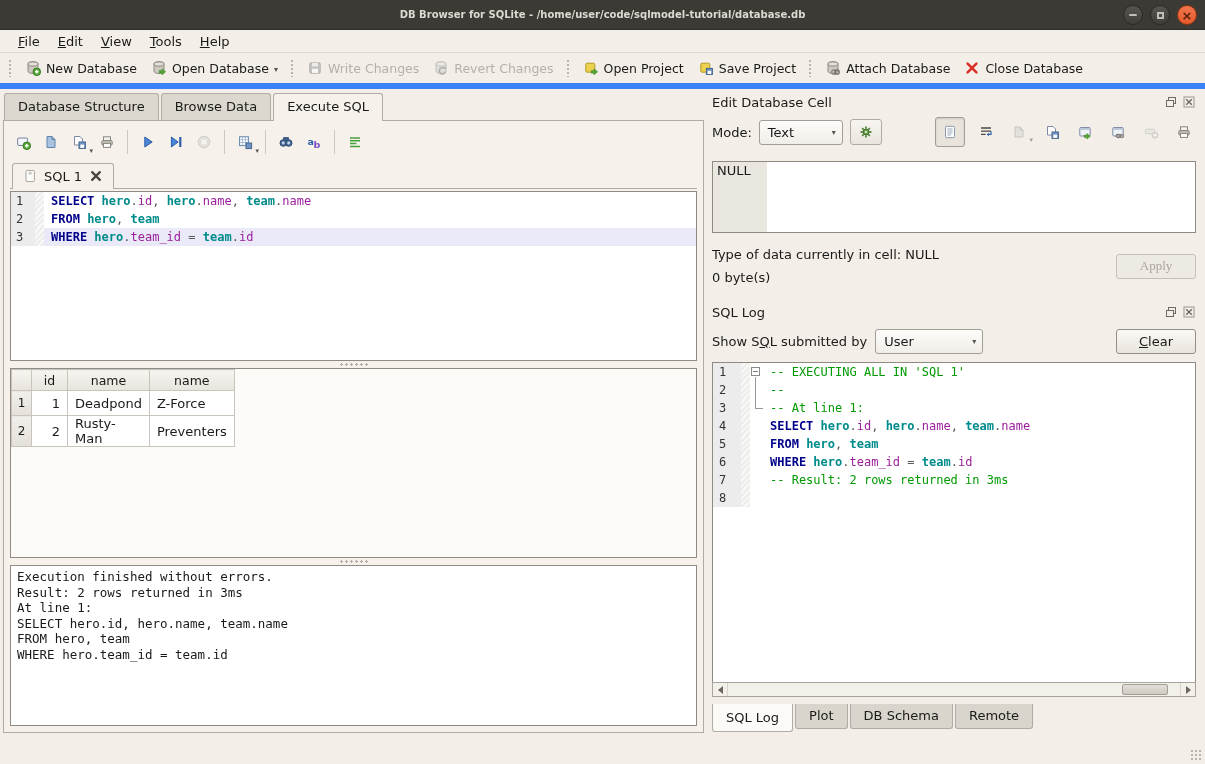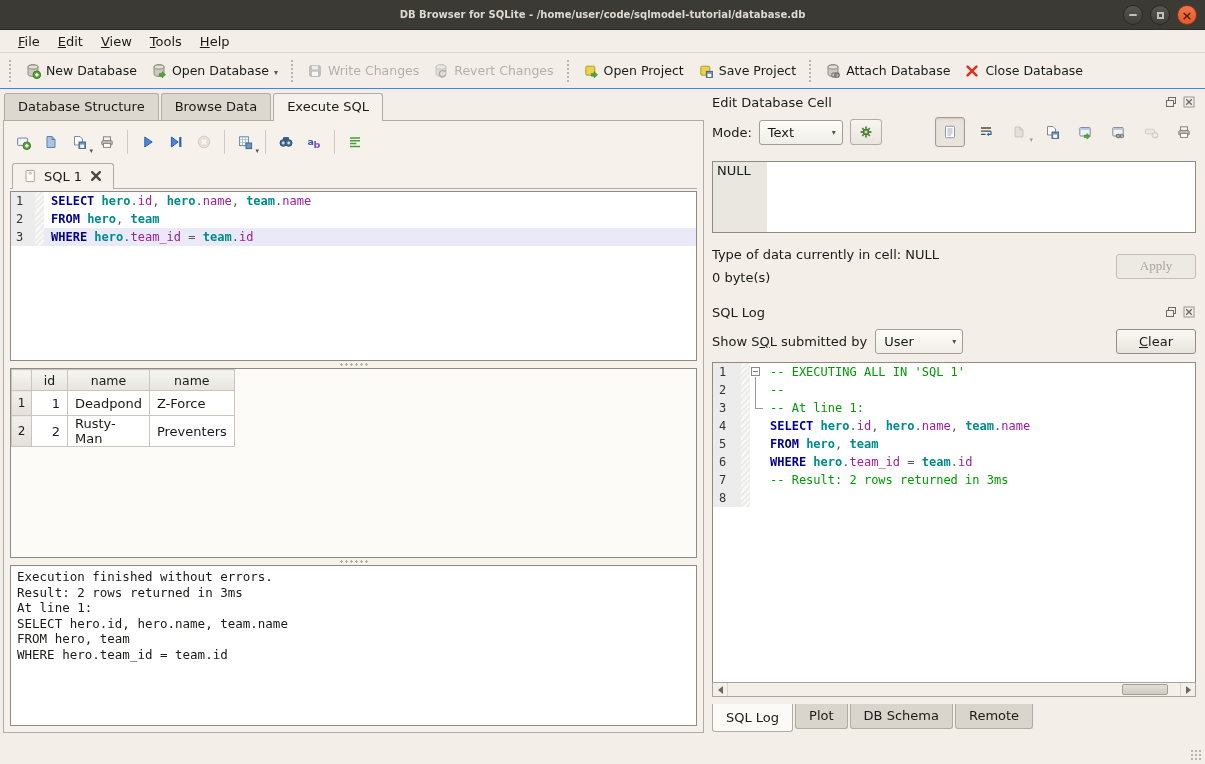--- a/index.html
+++ b/index.html
@@ -15,21 +15,21 @@
     background:linear-gradient(#57554f,#403e39);border:1px solid #2b2a26;color:#c2beb6;font-size:12px;line-height:1;}
   .wbtn .minus{width:8px;height:2px;background:#c2beb6;border-radius:1px;}
   .wbtn .sq{width:7px;height:7px;border:2px solid #c2beb6;}
   .wbtn.close{background:linear-gradient(#f0764b,var(--close-button,#e55a2c));border-color:#8e3312;color:#55200c;font-weight:bold;font-size:13px;}
 
   
   .menubar{height:23px;display:flex;align-items:center;padding-left:9px;font-size:13px;border-bottom:1px solid #dcd8cf;}
   .menu-item{padding:2px 9px;}
 
   
-  .toolbar{height:36px;display:flex;align-items:center;padding:0 3px;border-bottom:1px solid #3b82f6;}
+  .toolbar{height:36px;display:flex;align-items:center;padding:0 3px;border-bottom:6px solid #3b82f6;}
   .tgrip,.tsep{align-self:stretch;width:5px;margin:6px 5px;
     background-image:radial-gradient(circle,#b9b4ab 1px,transparent 1.3px);background-size:4px 4px;}
   .tbtn{display:flex;align-items:center;gap:5px;padding:4px 7px;font-size:12.5px;border-radius:3px;white-space:nowrap;}
   .tbtn .icon svg{display:block;}
   .tbtn.disabled{color:#b5b0a7;text-align:right;}
   .tbtn.disabled .icon{opacity:.45;filter:grayscale(1);}
   .dd{font-size:8px;color:#56544e;align-self:flex-end;padding-bottom:2px;}
 
   
   .main{position:absolute;top:90px;left:0;right:0;bottom:30px;display:flex;}
@@ -87,21 +87,21 @@
   .dock-title{height:21px;display:flex;align-items:center;font-size:13px;position:relative;flex:none;}
   .dock-btns{position:absolute;right:0;top:3px;display:flex;gap:4px;}
   .dbtn{width:14px;height:14px;display:flex;align-items:center;justify-content:center;}
 
   .mode-row{height:34px;display:flex;align-items:center;gap:7px;margin-top:2px;flex:none;}
   .lbl{font-size:13px;}
   .combo{height:25px;background:linear-gradient(#fdfcfa,#f1eee8);border:1px solid #a39e95;border-radius:3px;
     display:flex;align-items:center;padding:0 6px 0 8px;font-size:13px;}
   .combo .arr{margin-left:auto;font-size:8px;color:#55534e;}
   .mode-combo{width:84px;}
-  .user-combo{width:88px;}
+  .user-combo{width:108px;}
   .gear-btn{width:32px;height:26px;border:1px solid #b1aca3;border-radius:3px;background:linear-gradient(#f8f5f0,#e9e5de);
     display:flex;align-items:center;justify-content:center;}
   .cell-icons{margin-left:auto;display:flex;align-items:center;gap:9px;}
   .cibtn{width:24px;height:24px;display:flex;align-items:center;justify-content:center;position:relative;border-radius:3px;}
   .cibtn.active{border:1px solid #a39e95;background:#e8e4dc;box-shadow:inset 0 1px 2px rgba(0,0,0,.12);width:30px;height:30px;}
   .cibtn.disabled{opacity:.5;filter:grayscale(.8);}
   .cibtn .dd{position:absolute;right:-2px;bottom:-2px;font-size:7px;}
 
   .cell-editor{height:72px;margin:12px 0 10px;background:#fff;border:1px solid #8f8a82;display:flex;flex:none;}
   .null-col{width:54px;background:#eae7e0;font-size:13px;padding:1px 0 0 4px;}

